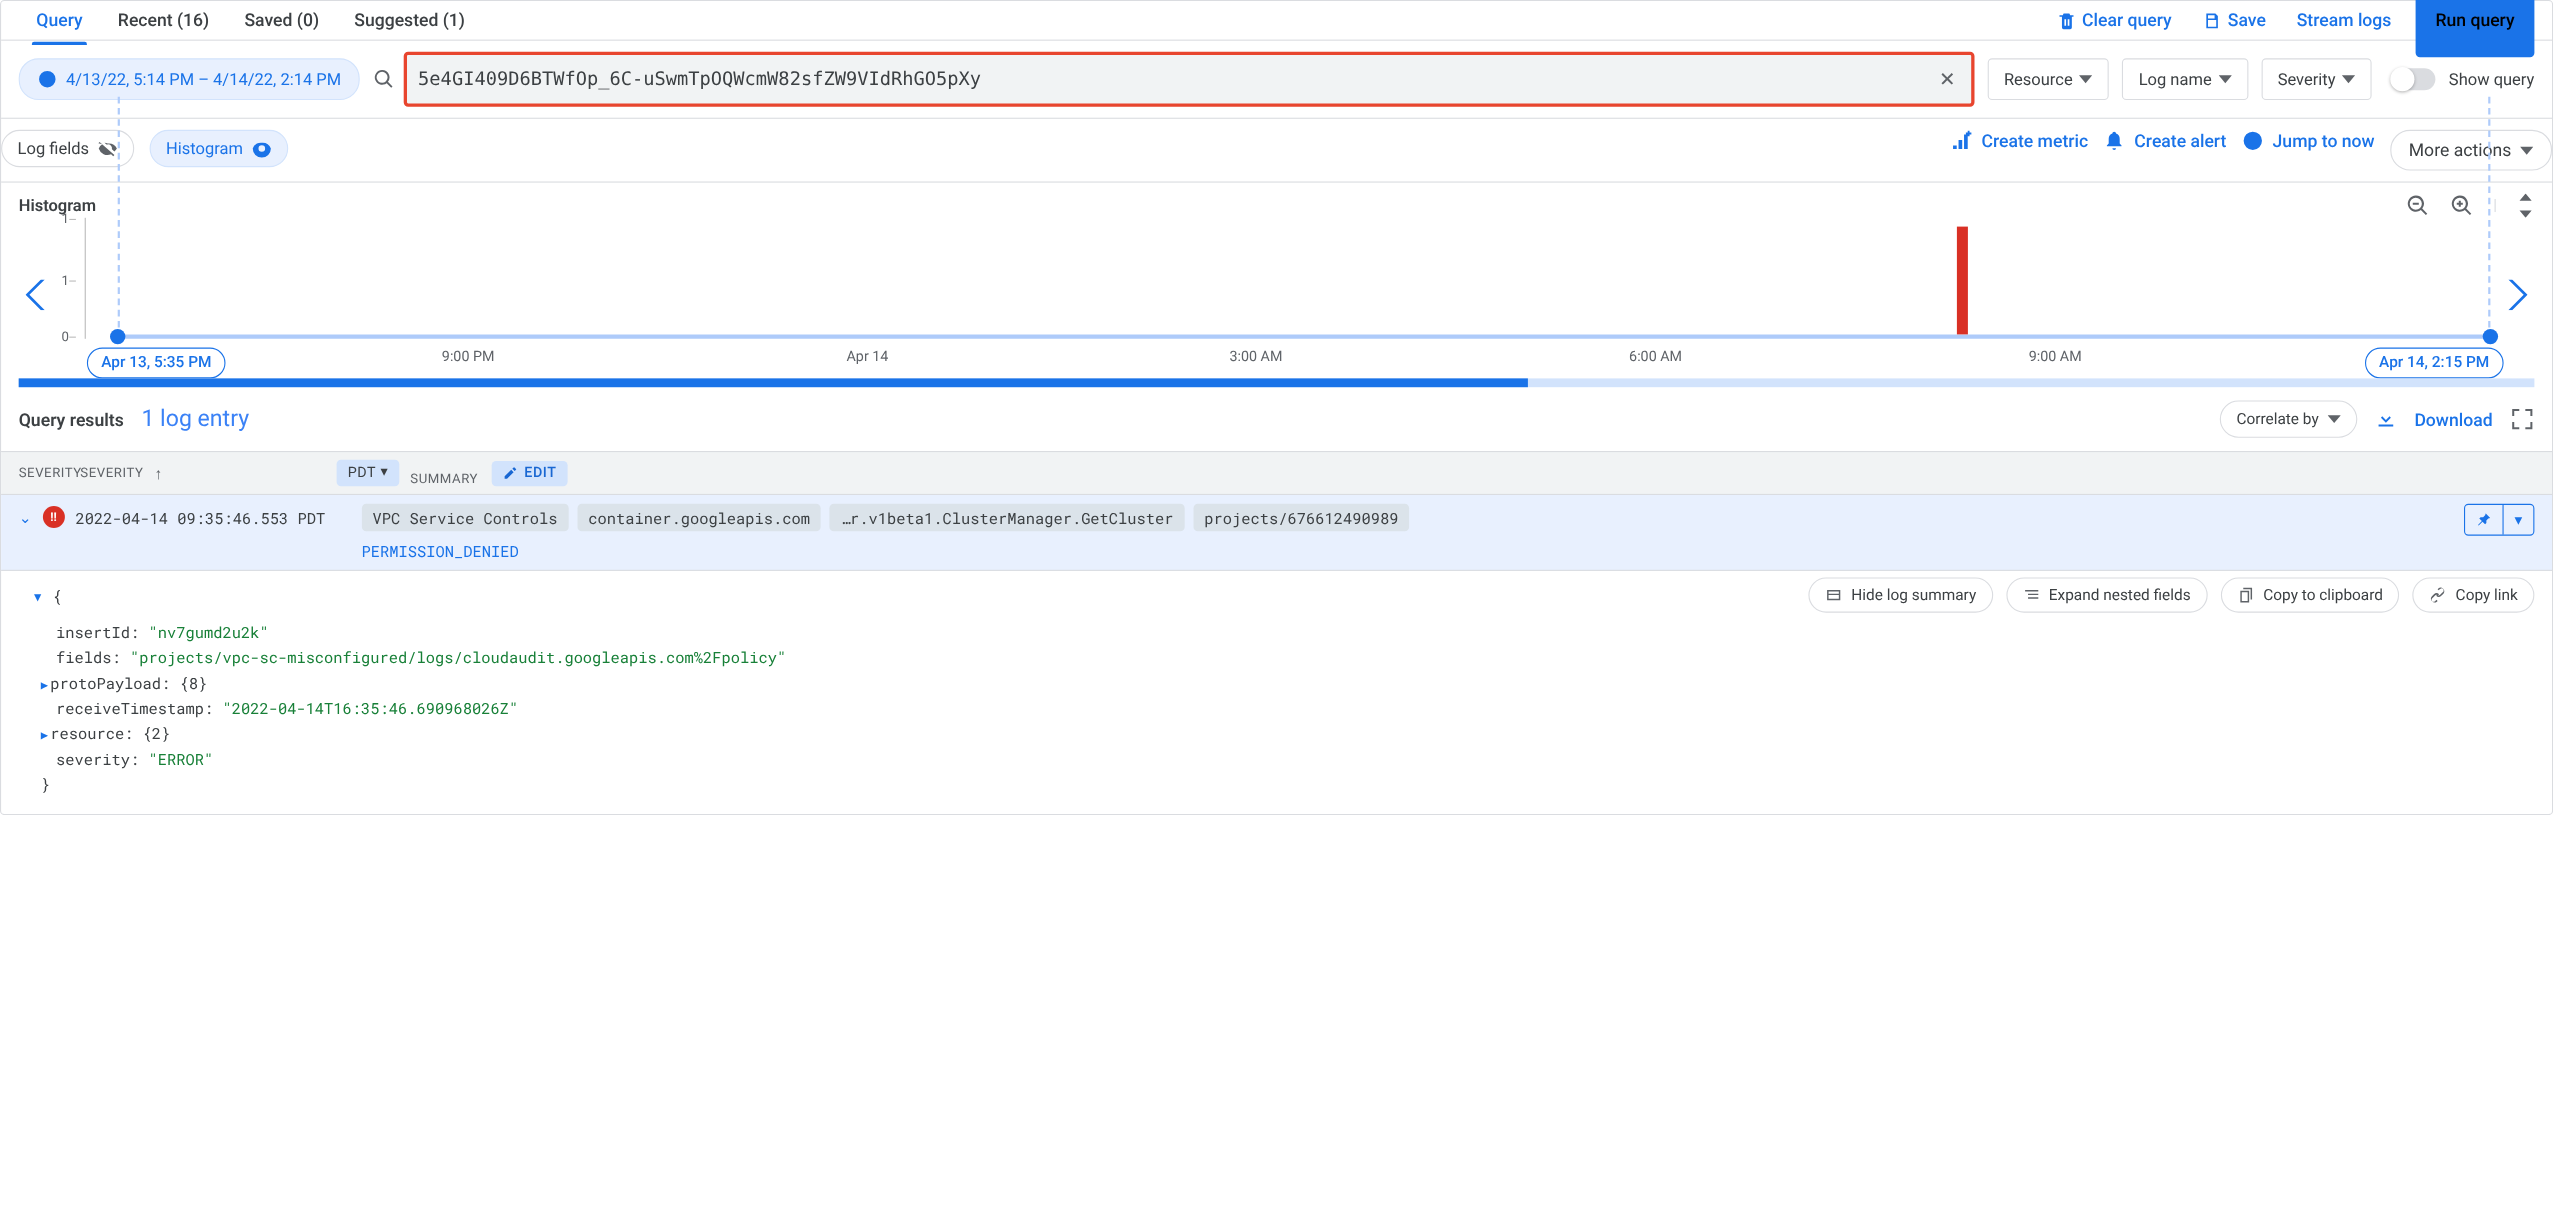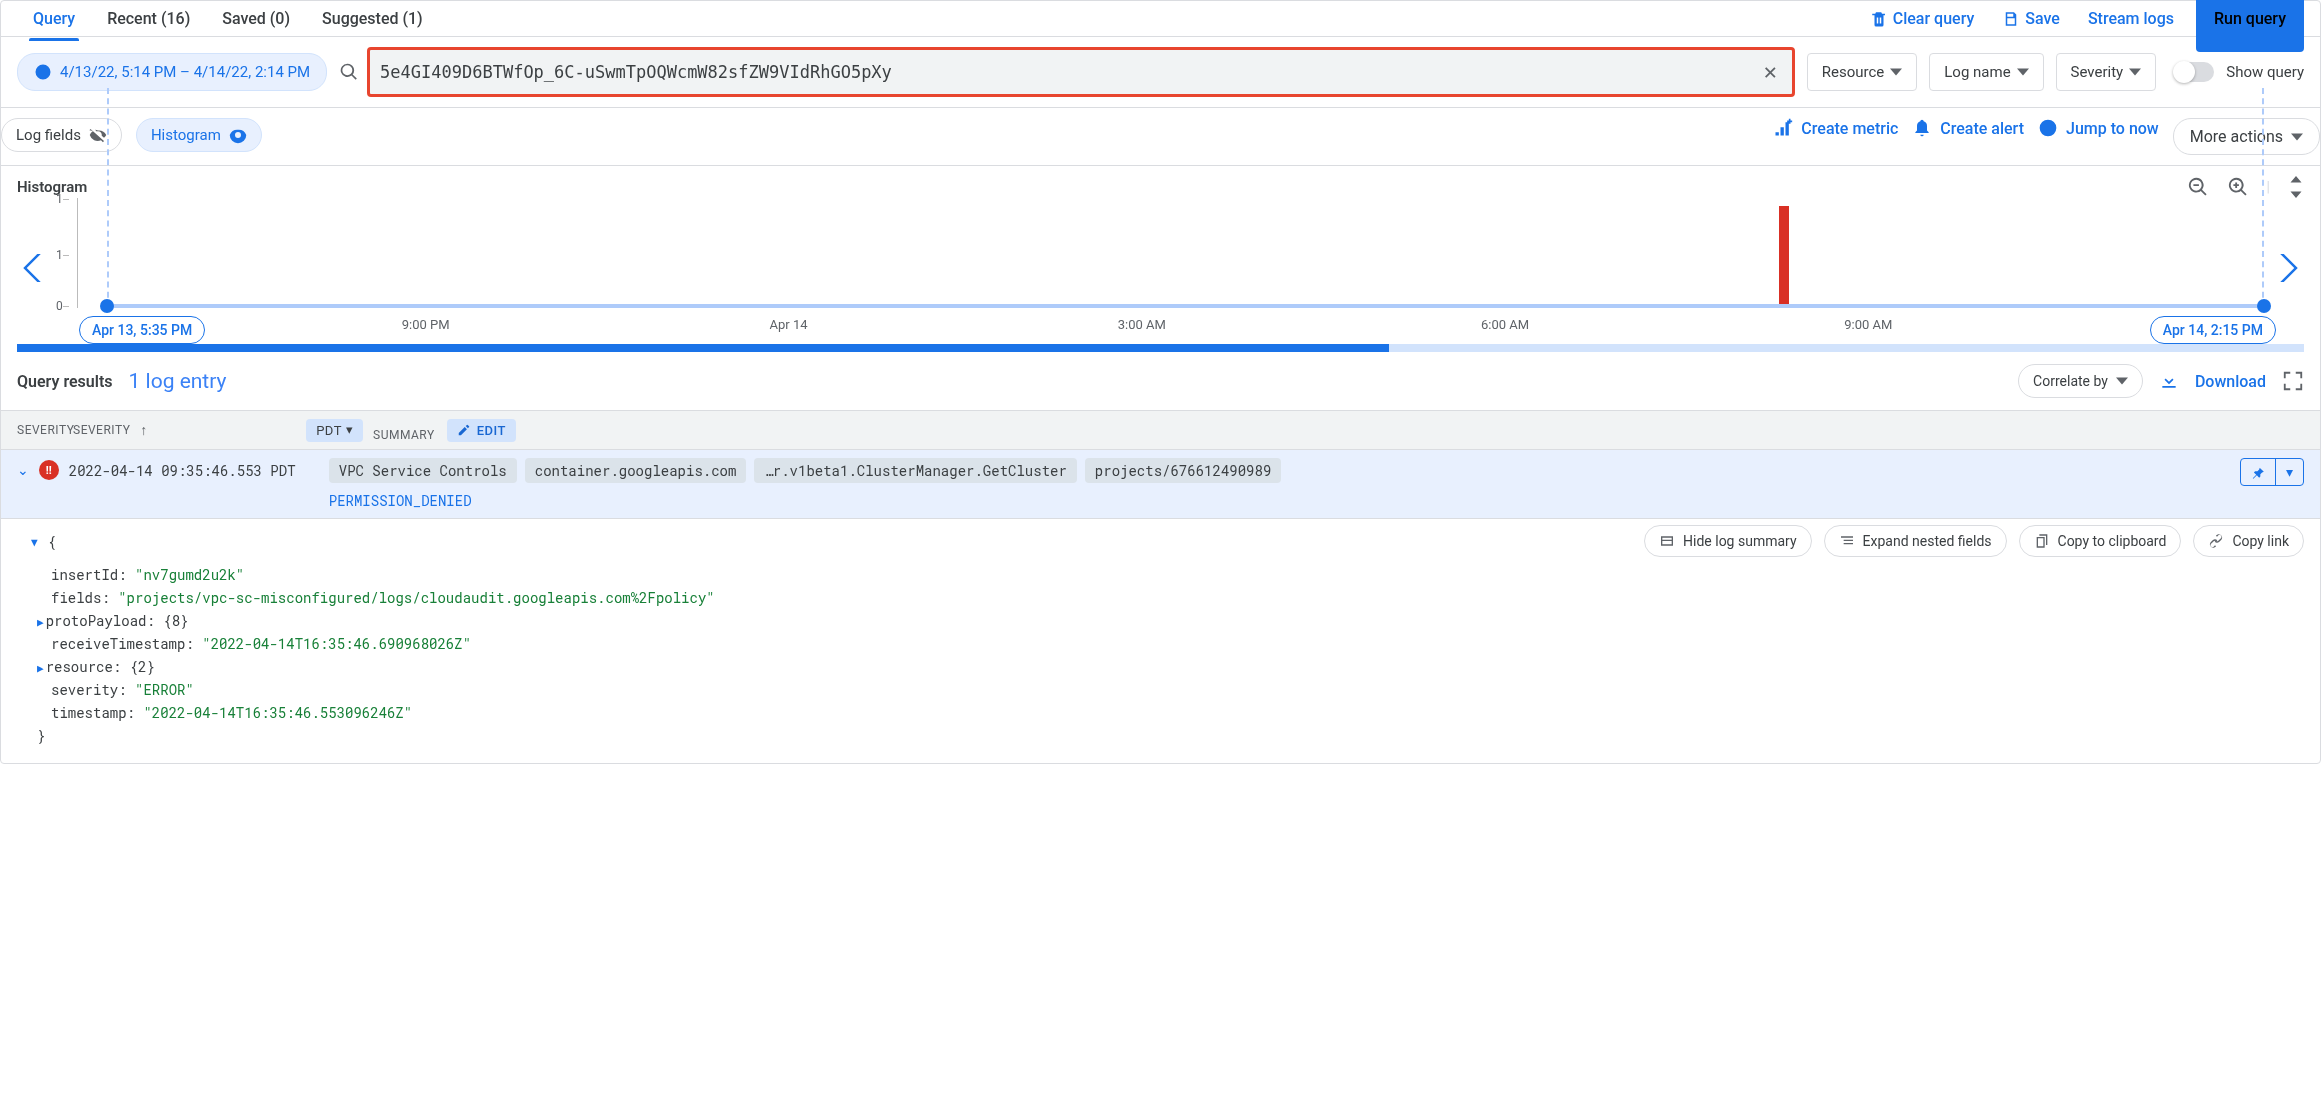--- a/index.html
+++ b/index.html
@@ -362,17 +362,16 @@
           <span>Copy link</span>
         </div>
       </div>
     </div>
     <div class="json-line"><span class="key">insertId:</span> <span class="str">"nv7gumd2u2k"</span></div>
     <div class="json-line"><span class="key">fields:</span> <span class="str">"projects/vpc-sc-misconfigured/logs/cloudaudit.googleapis.com%2Fpolicy"</span></div>
     <div class="json-line"><span class="sub-tri">▶</span><span class="key">protoPayload:</span> <span>{8}</span></div>
     <div class="json-line"><span class="key">receiveTimestamp:</span> <span class="str">"2022-04-14T16:35:46.690968026Z"</span></div>
     <div class="json-line"><span class="sub-tri">▶</span><span class="key">resource:</span> <span>{2}</span></div>
     <div class="json-line"><span class="key">severity:</span> <span class="str">"ERROR"</span></div>
-    <div class="json-line"><span class="key">timestamp:</span> <span class="str">"2022-04-14T16:35:46.553096246Z"</span></div>
     <div class="json-line" style="padding-left:6px">}</div>
   </div>
 
 </div>
 
 </body></html>

